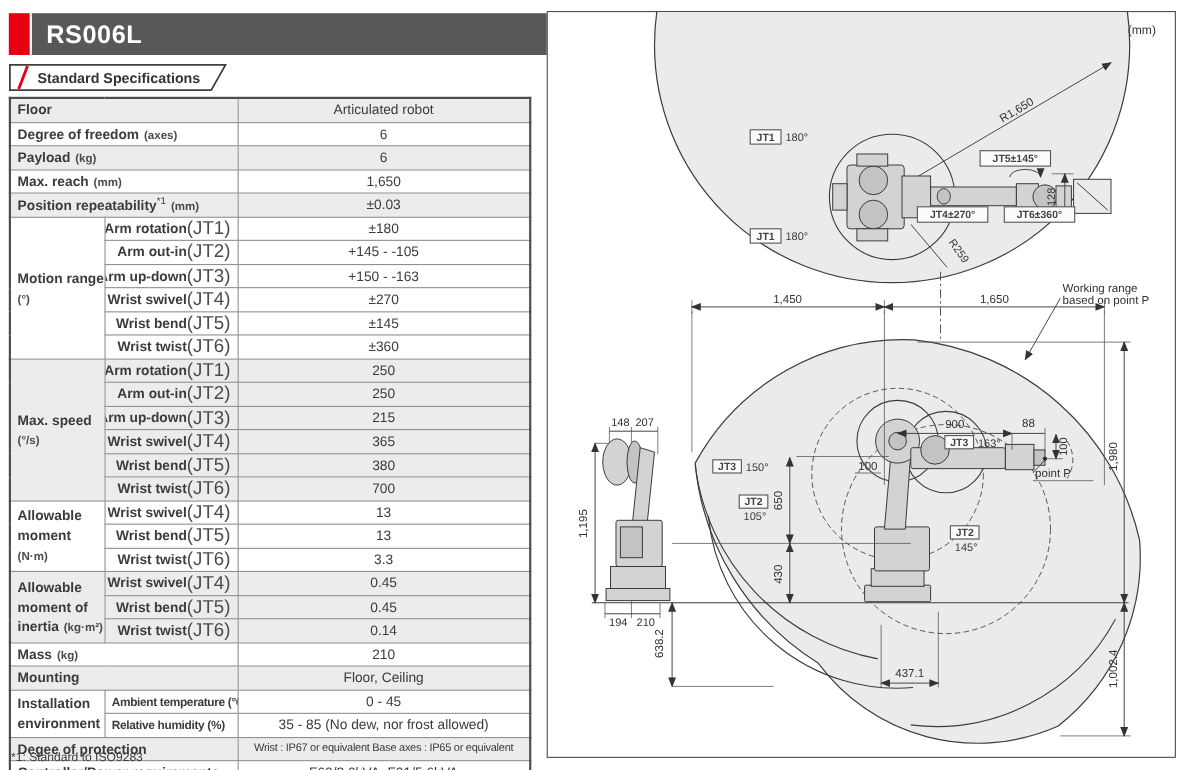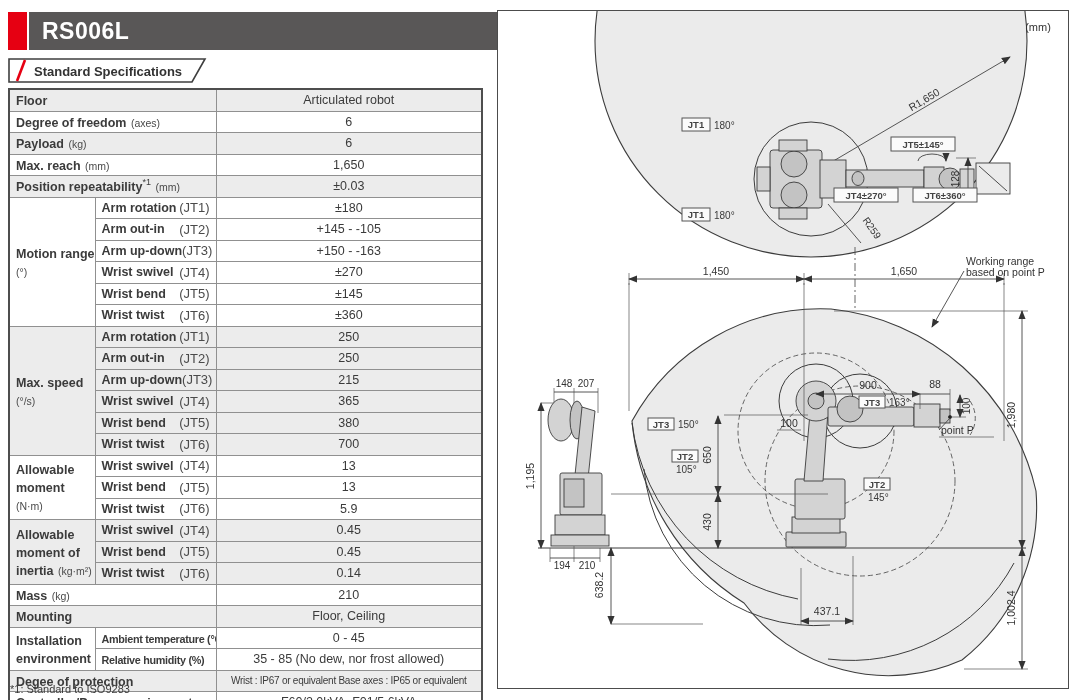--- a/index.html
+++ b/index.html
@@ -13,26 +13,26 @@
   
   #tagwrap{left:8px;top:58px;}
   
   #spec{left:8px;top:88px;width:475px;border-collapse:collapse;table-layout:fixed;}
   #spec{border:2px solid #4e4e4e;}
   #spec td{border:1px solid #909090;height:20.5px;padding:0;overflow:hidden;}
   #spec tr.gs td{border-top:1.6px solid #4e4e4e;}
   #spec tr.shade td{background:#ececec;}
   td.lab,td.glab{padding-left:6px !important;}
   .l{font-weight:bold;font-size:12.5px;}
-  .u{font-size:10.5px;color:#4a4a4a;}
+  .u{font-size:10.5px;color:#4a4a4a;font-weight:bold;}
   .sup{font-size:9px;}
   td.sub{padding:0 6px !important;}
-  td.sub .row{display:flex;justify-content:space-between;align-items:center;}
+  td.sub .row{display:flex;justify-content:flex-end;align-items:center;}
   .sl{font-weight:bold;font-size:12.5px;white-space:nowrap;}
-  .sj{font-size:13px;color:#4a4a4a;white-space:nowrap;}
+  .sj{font-size:17px;color:#4a4a4a;white-space:nowrap;}
   .sl2{font-weight:bold;font-size:10.8px;letter-spacing:-.3px;white-space:nowrap;}
   td.val{text-align:center;font-size:12.5px;}
   td.val.cond2{font-size:10px;letter-spacing:-.25px;}
   #footnote{left:10px;top:683px;font-size:11px;color:#3b3b3b;}
   
   #panel{left:497px;top:10px;width:570px;height:677px;border:1.5px solid #4c4c4c;background:#fff;}
   svg text{fill:#333;font-family:"Liberation Sans","DejaVu Sans",sans-serif;}
   .thin{stroke:#3c3c3c;stroke-width:1;fill:none;}
   .xln{stroke:#555;stroke-width:.7;fill:none;}
   .fillg{fill:#ebebeb;stroke:#3c3c3c;stroke-width:1.1;}
@@ -225,21 +225,21 @@
         </td>
         <td class="val">13</td>
       </tr>
   <tr>
         <td class="sub">
           <div class="row">
             <span class="sl">Wrist twist</span>
             <span class="sj">(JT6)</span>
           </div>
         </td>
-        <td class="val">5.9</td>
+        <td class="val">3.3</td>
       </tr>
 
   <tr class="gs shade">
     <td class="glab" rowspan="3"><span class="l">Allowable moment of inertia</span> <span class="u">(kg·m²)</span></td>
     <td class="sub">
           <div class="row">
             <span class="sl">Wrist swivel</span>
             <span class="sj">(JT4)</span>
           </div>
         </td>

